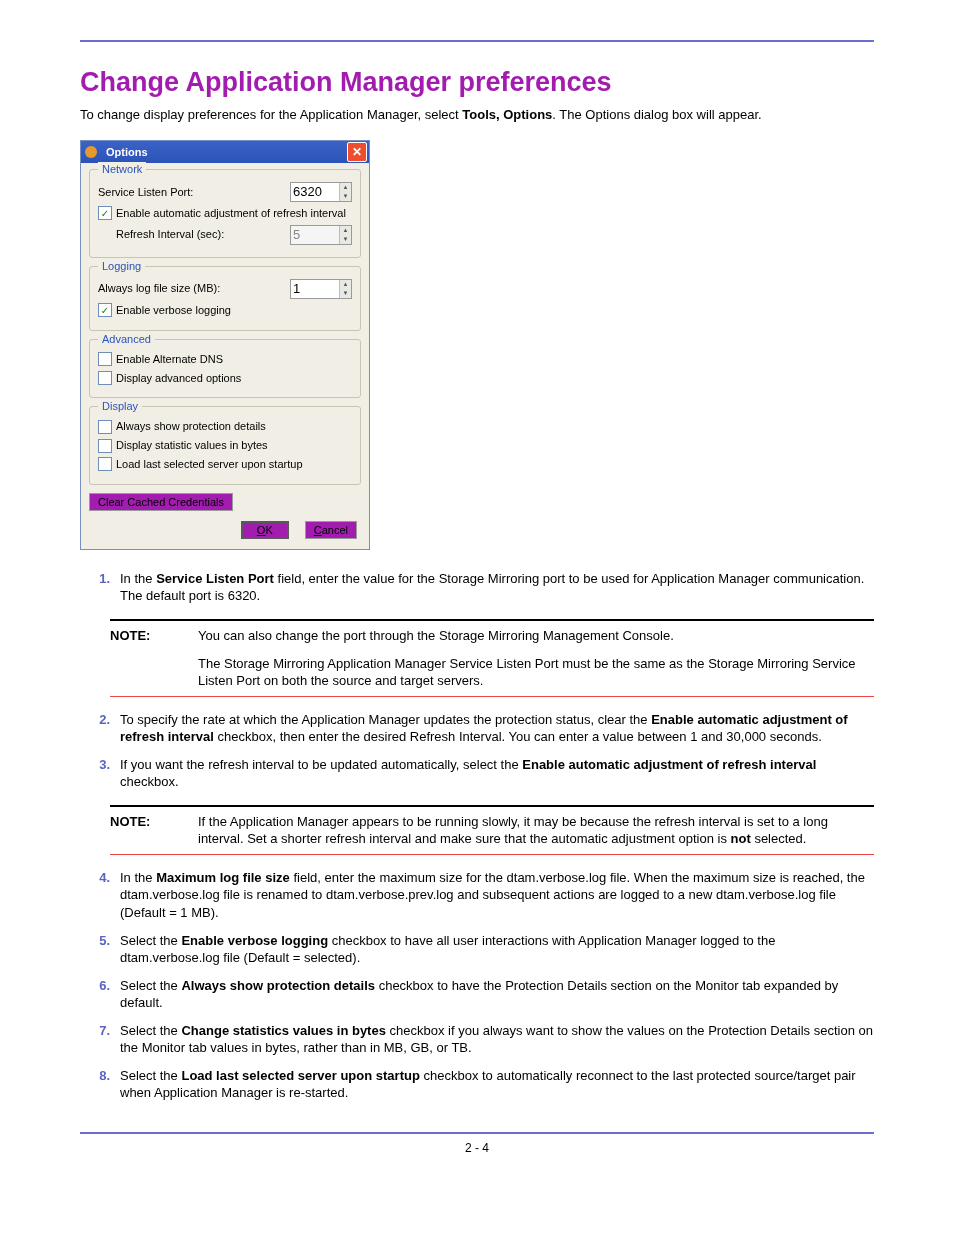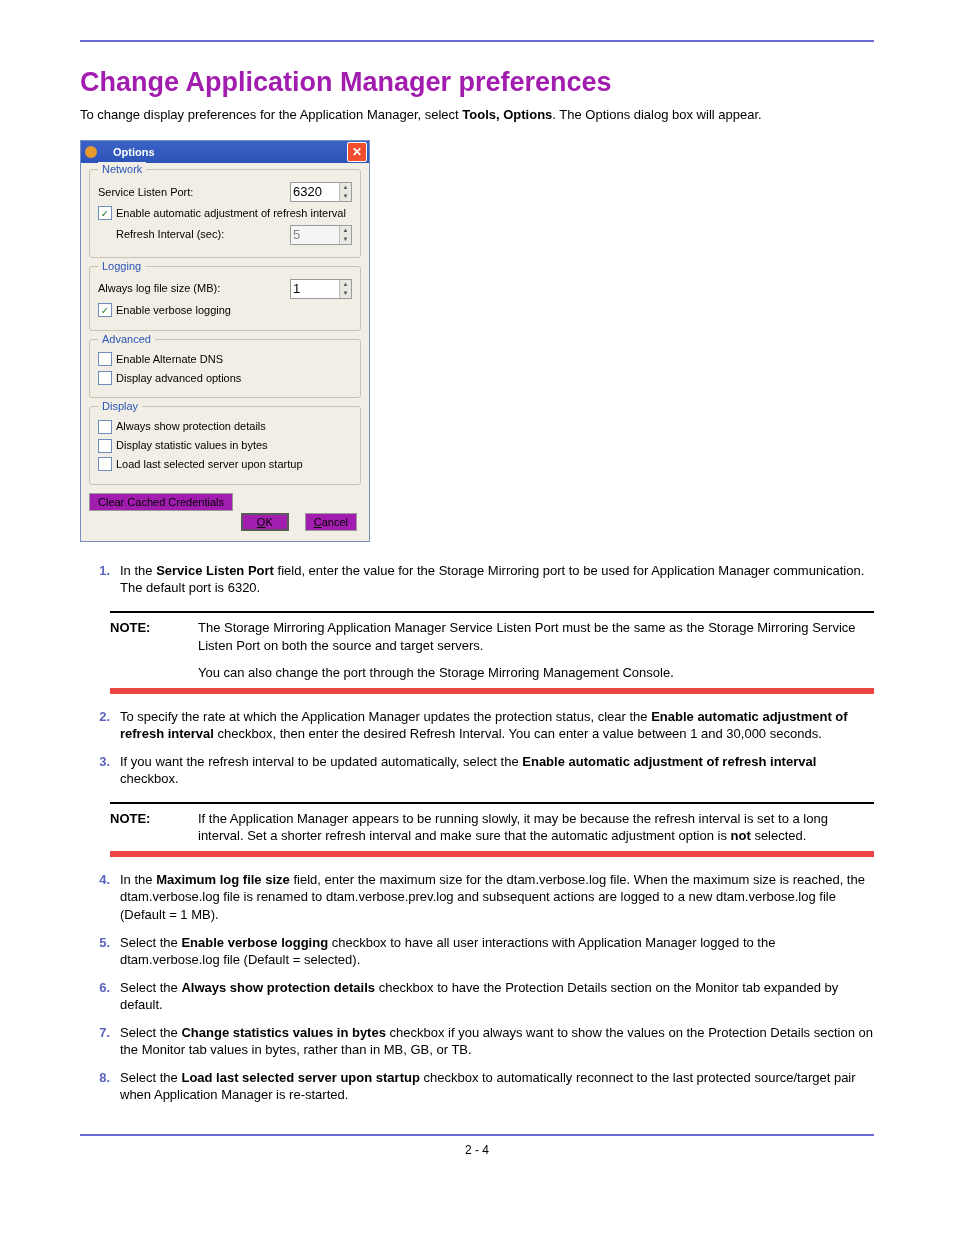--- a/index.html
+++ b/index.html
@@ -42,21 +42,21 @@
   .titlebar {
     height: 22px;
     background: linear-gradient(#3a62c7, #2b53b8);
     color: #fff;
     display: flex;
     align-items: center;
     justify-content: space-between;
     padding: 0 2px 0 4px;
     font-weight: bold;
   }
-  .titlebar .tleft { display:flex; align-items:center; gap:16px;}
+  .titlebar .tleft { display:flex; align-items:center; gap:9px;}
   .close-btn {
     width: 18px; height: 18px;
     border: 1px solid #fff;
     background: #ef4d2e;
     color: #fff;
     display:flex; align-items:center; justify-content:center;
     font-weight: bold;
     font-size: 12px;
     border-radius: 2px;
   }
@@ -118,31 +118,31 @@
     font-size:10px; color:#1c7a1c;
   }
   .btn {
     border:1px solid #9a9a9a;
     background:#a21caf;
     padding: 2px 8px;
     font-size:11px;
     font-family: Liberation Sans, sans-serif;
   }
   .btn-row {
-    display:flex; justify-content:flex-end; gap:16px; margin-top:2px; padding-right:4px;
+    display:flex; justify-content:flex-end; gap:16px; margin-top:10px; padding-right:4px;
   }
   .btn.ok { border:2px solid #5a5a5a; padding:1px 14px;}
   
   ol.steps { list-style:none; padding:0; margin:0;}
   ol.steps > li { display:flex; margin: 10px 0;}
   .step-num { width:30px; flex-shrink:0; color:#5a63c0; font-weight:bold; text-align:right; padding-right:10px;}
   .step-body { flex:1;}
   .note-box {
     border-top: 2px solid #000;
-    border-bottom: 6px solid #ef4444;
+    border-bottom: 1px solid #ef4444;
     margin: 14px 0 14px 30px;
     padding: 6px 0;
     display:flex;
     gap: 18px;
   }
   .note-label { font-weight:bold; width: 70px; flex-shrink:0;}
   .note-text { flex:1;}
   .note-text p { margin: 0 0 10px 0;}
   .note-text p:last-child { margin-bottom:0;}
   .footer {
@@ -266,22 +266,22 @@
       <div class="step-num">1.</div>
       <div class="step-body">
         <span>In the </span><b>Service Listen Port</b><span> field, enter the value for the Storage Mirroring port to be used for Application Manager communication. The default port is 6320.</span>
       </div>
     </li>
   </ol>
 
   <div class="note-box">
     <div class="note-label">NOTE:</div>
     <div class="note-text">
+      <p>You can also change the port through the Storage Mirroring Management Console.</p>
       <p>The Storage Mirroring Application Manager Service Listen Port must be the same as the Storage Mirroring Service Listen Port on both the source and target servers.</p>
-      <p>You can also change the port through the Storage Mirroring Management Console.</p>
     </div>
   </div>
 
   <ol class="steps">
     <li>
       <div class="step-num">2.</div>
       <div class="step-body">
         <span>To specify the rate at which the Application Manager updates the protection status, clear the </span><b>Enable automatic adjustment of refresh interval</b><span> checkbox, then enter the desired Refresh Interval. You can enter a value between 1 and 30,000 seconds.</span>
       </div>
     </li>

